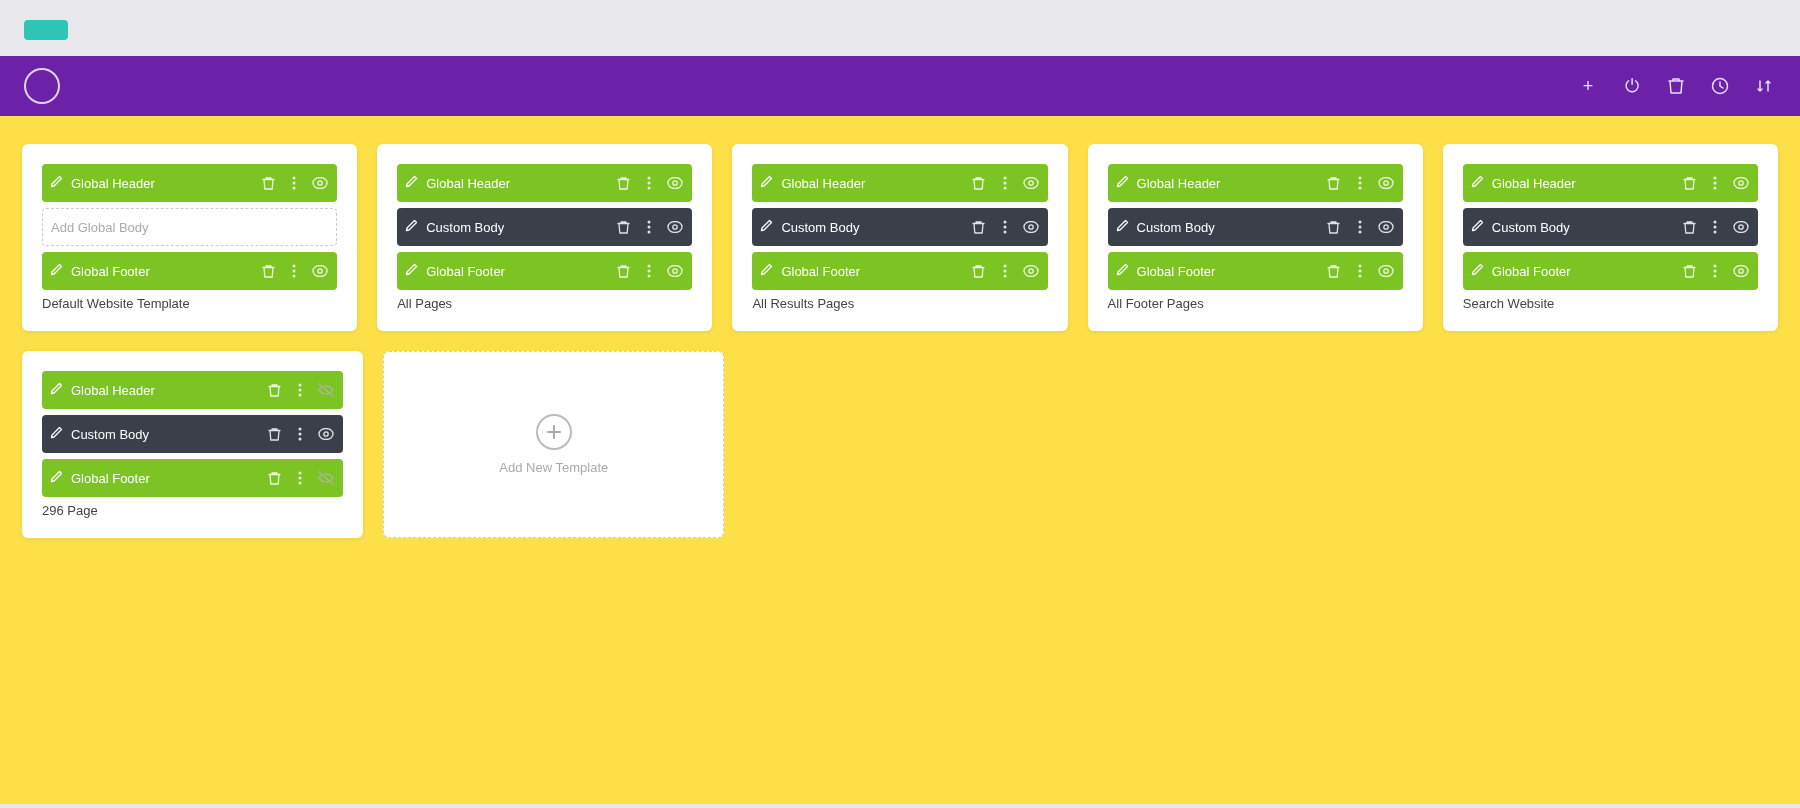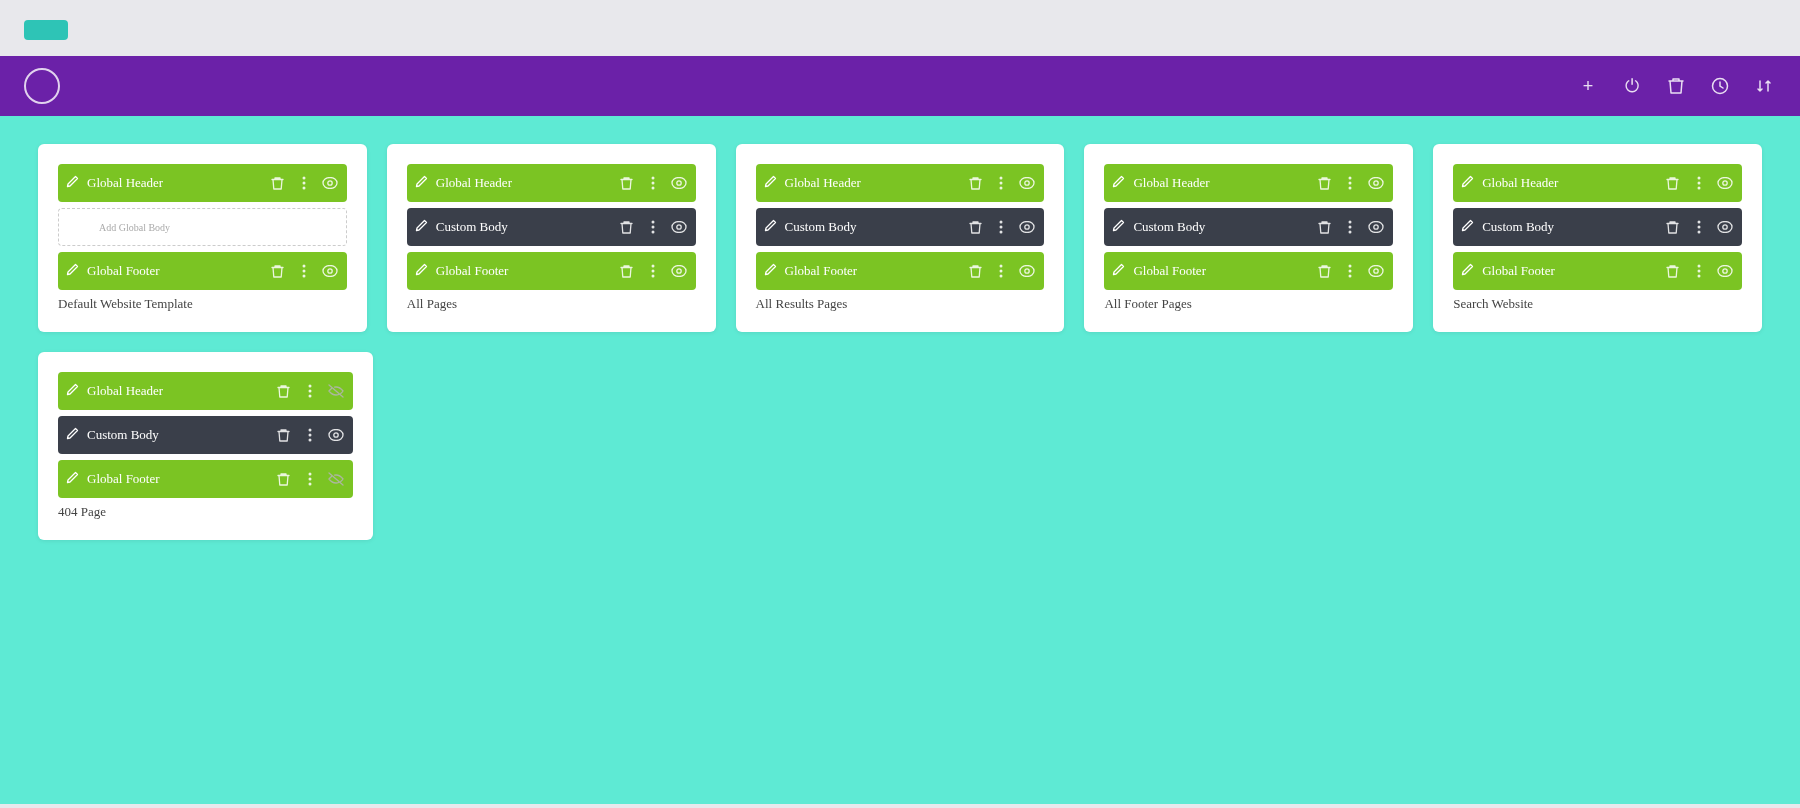--- a/index.html
+++ b/index.html
@@ -59,24 +59,23 @@
     .header-action-icon {
       color: rgba(255,255,255,0.85);
       cursor: pointer;
       font-size: 18px;
       width: 24px; height: 24px;
       display: flex; align-items: center; justify-content: center;
     }
 
     
     .main-content {
-      background: #5eead4;
-      padding: 28px 38px;
+      background: #fde047;
+      padding: 28px 22px;
       min-height: calc(808px - 60px - 60px);
-      font-family: Liberation Serif, serif;
     }
 
     
     .template-grid {
       display: grid;
       grid-template-columns: repeat(5, 1fr);
       gap: 20px;
       margin-bottom: 20px;
     }
     .template-grid-row2 {
@@ -126,22 +125,21 @@
       flex-shrink: 0;
     }
     .row-item-label {
       color: white;
       font-size: 13px;
       font-weight: 500;
       flex: 1;
     }
     .row-item.empty .row-item-label {
       color: #aaa;
-      font-size: 10px;
-      margin-left: 32px;
+      font-size: 13px;
     }
     .row-item-actions {
       display: flex;
       align-items: center;
       gap: 8px;
       margin-left: auto;
     }
     .row-icon-btn {
       color: rgba(255,255,255,0.85);
       font-size: 13px;
@@ -682,16 +680,24 @@
             </span>
           <span class="row-icon-btn">
               <svg width="16" height="14" viewBox="0 0 16 14" fill="none" xmlns="http://www.w3.org/2000/svg">
       <path d="M1 1l14 12" stroke="rgba(180,180,180,0.85)" stroke-width="1.3" stroke-linecap="round"></path>
       <path d="M6.5 3.2C7 3.07 7.5 3 8 3c4 0 7 4 7 4s-.9 1.4-2.3 2.6" stroke="rgba(180,180,180,0.85)" stroke-width="1.3" stroke-linecap="round"></path>
       <path d="M3.5 4.5C2.1 5.7 1 7 1 7s3 4 7 4c1 0 1.9-.2 2.8-.5" stroke="rgba(180,180,180,0.85)" stroke-width="1.3" stroke-linecap="round"></path>
     </svg>
             </span>
         </div>
       </div>
-        <div class="template-card-label">404 Page</div>
-      </div>
+        <div class="template-card-label">296 Page</div>
+      </div>
+      <div class="add-template-card">
+  <div class="add-template-circle">
+    <svg width="16" height="16" viewBox="0 0 16 16" fill="none" xmlns="http://www.w3.org/2000/svg">
+      <path d="M8 2v12M2 8h12" stroke="#aaa" stroke-width="2" stroke-linecap="round"></path>
+    </svg>
+  </div>
+  <span class="add-template-text">Add New Template</span>
+</div>
     </div>
 </div>
 
 </body></html>

